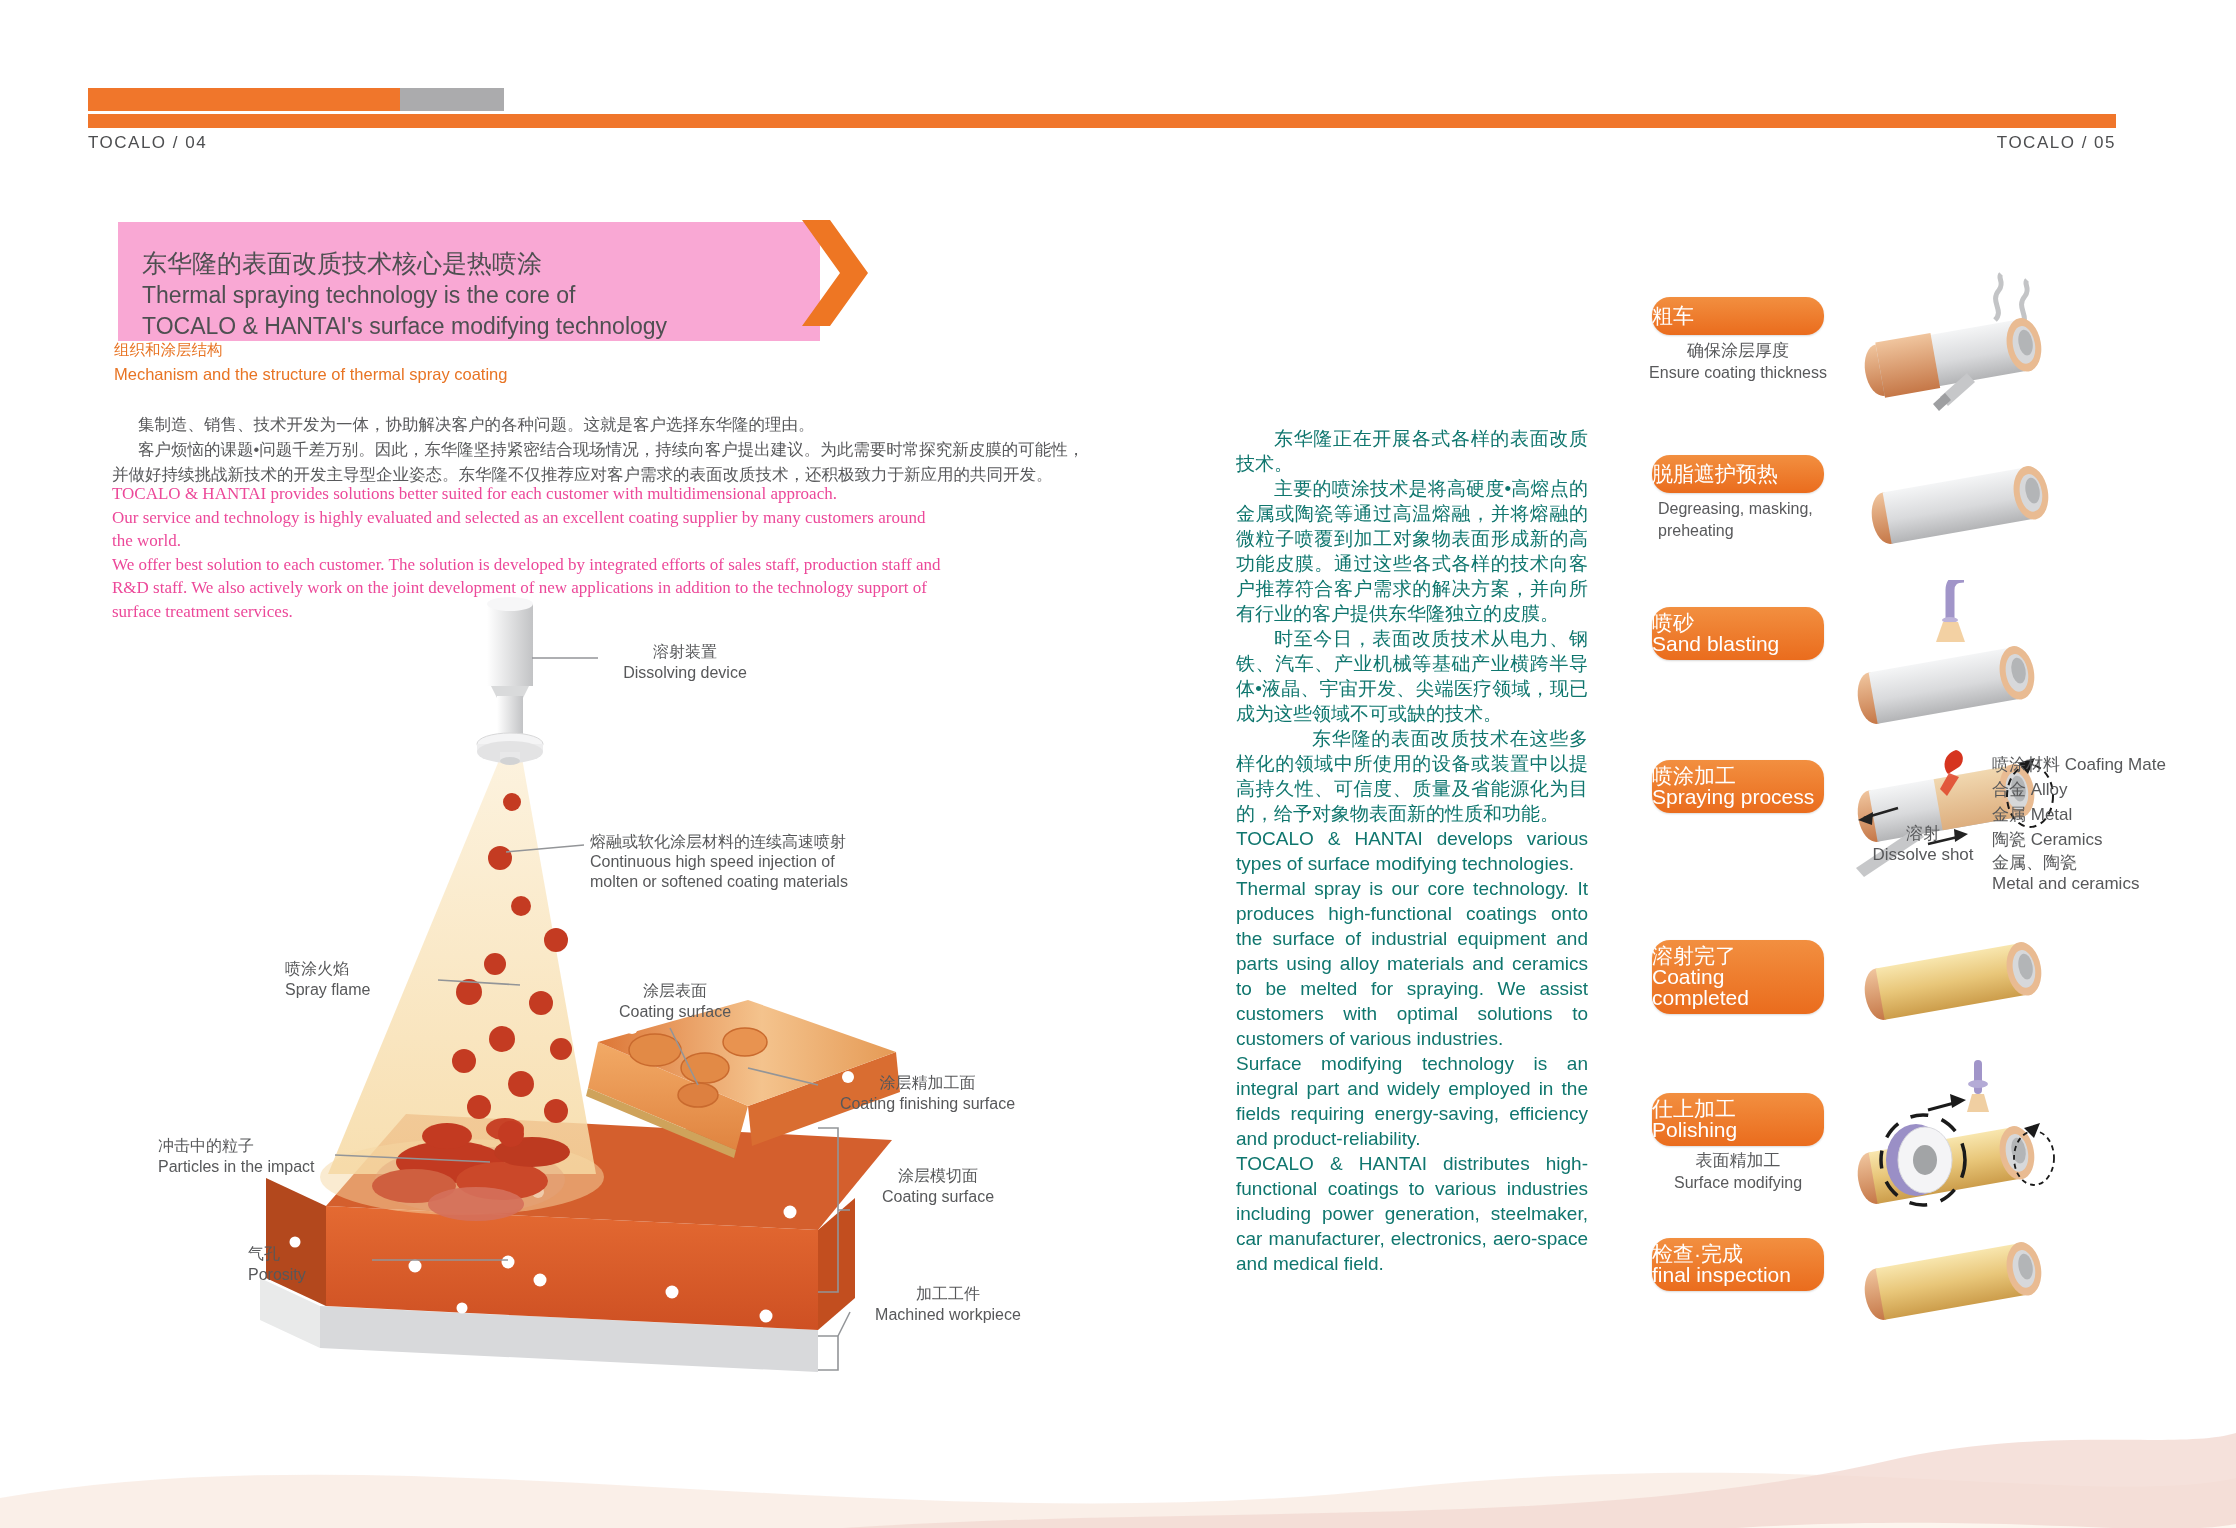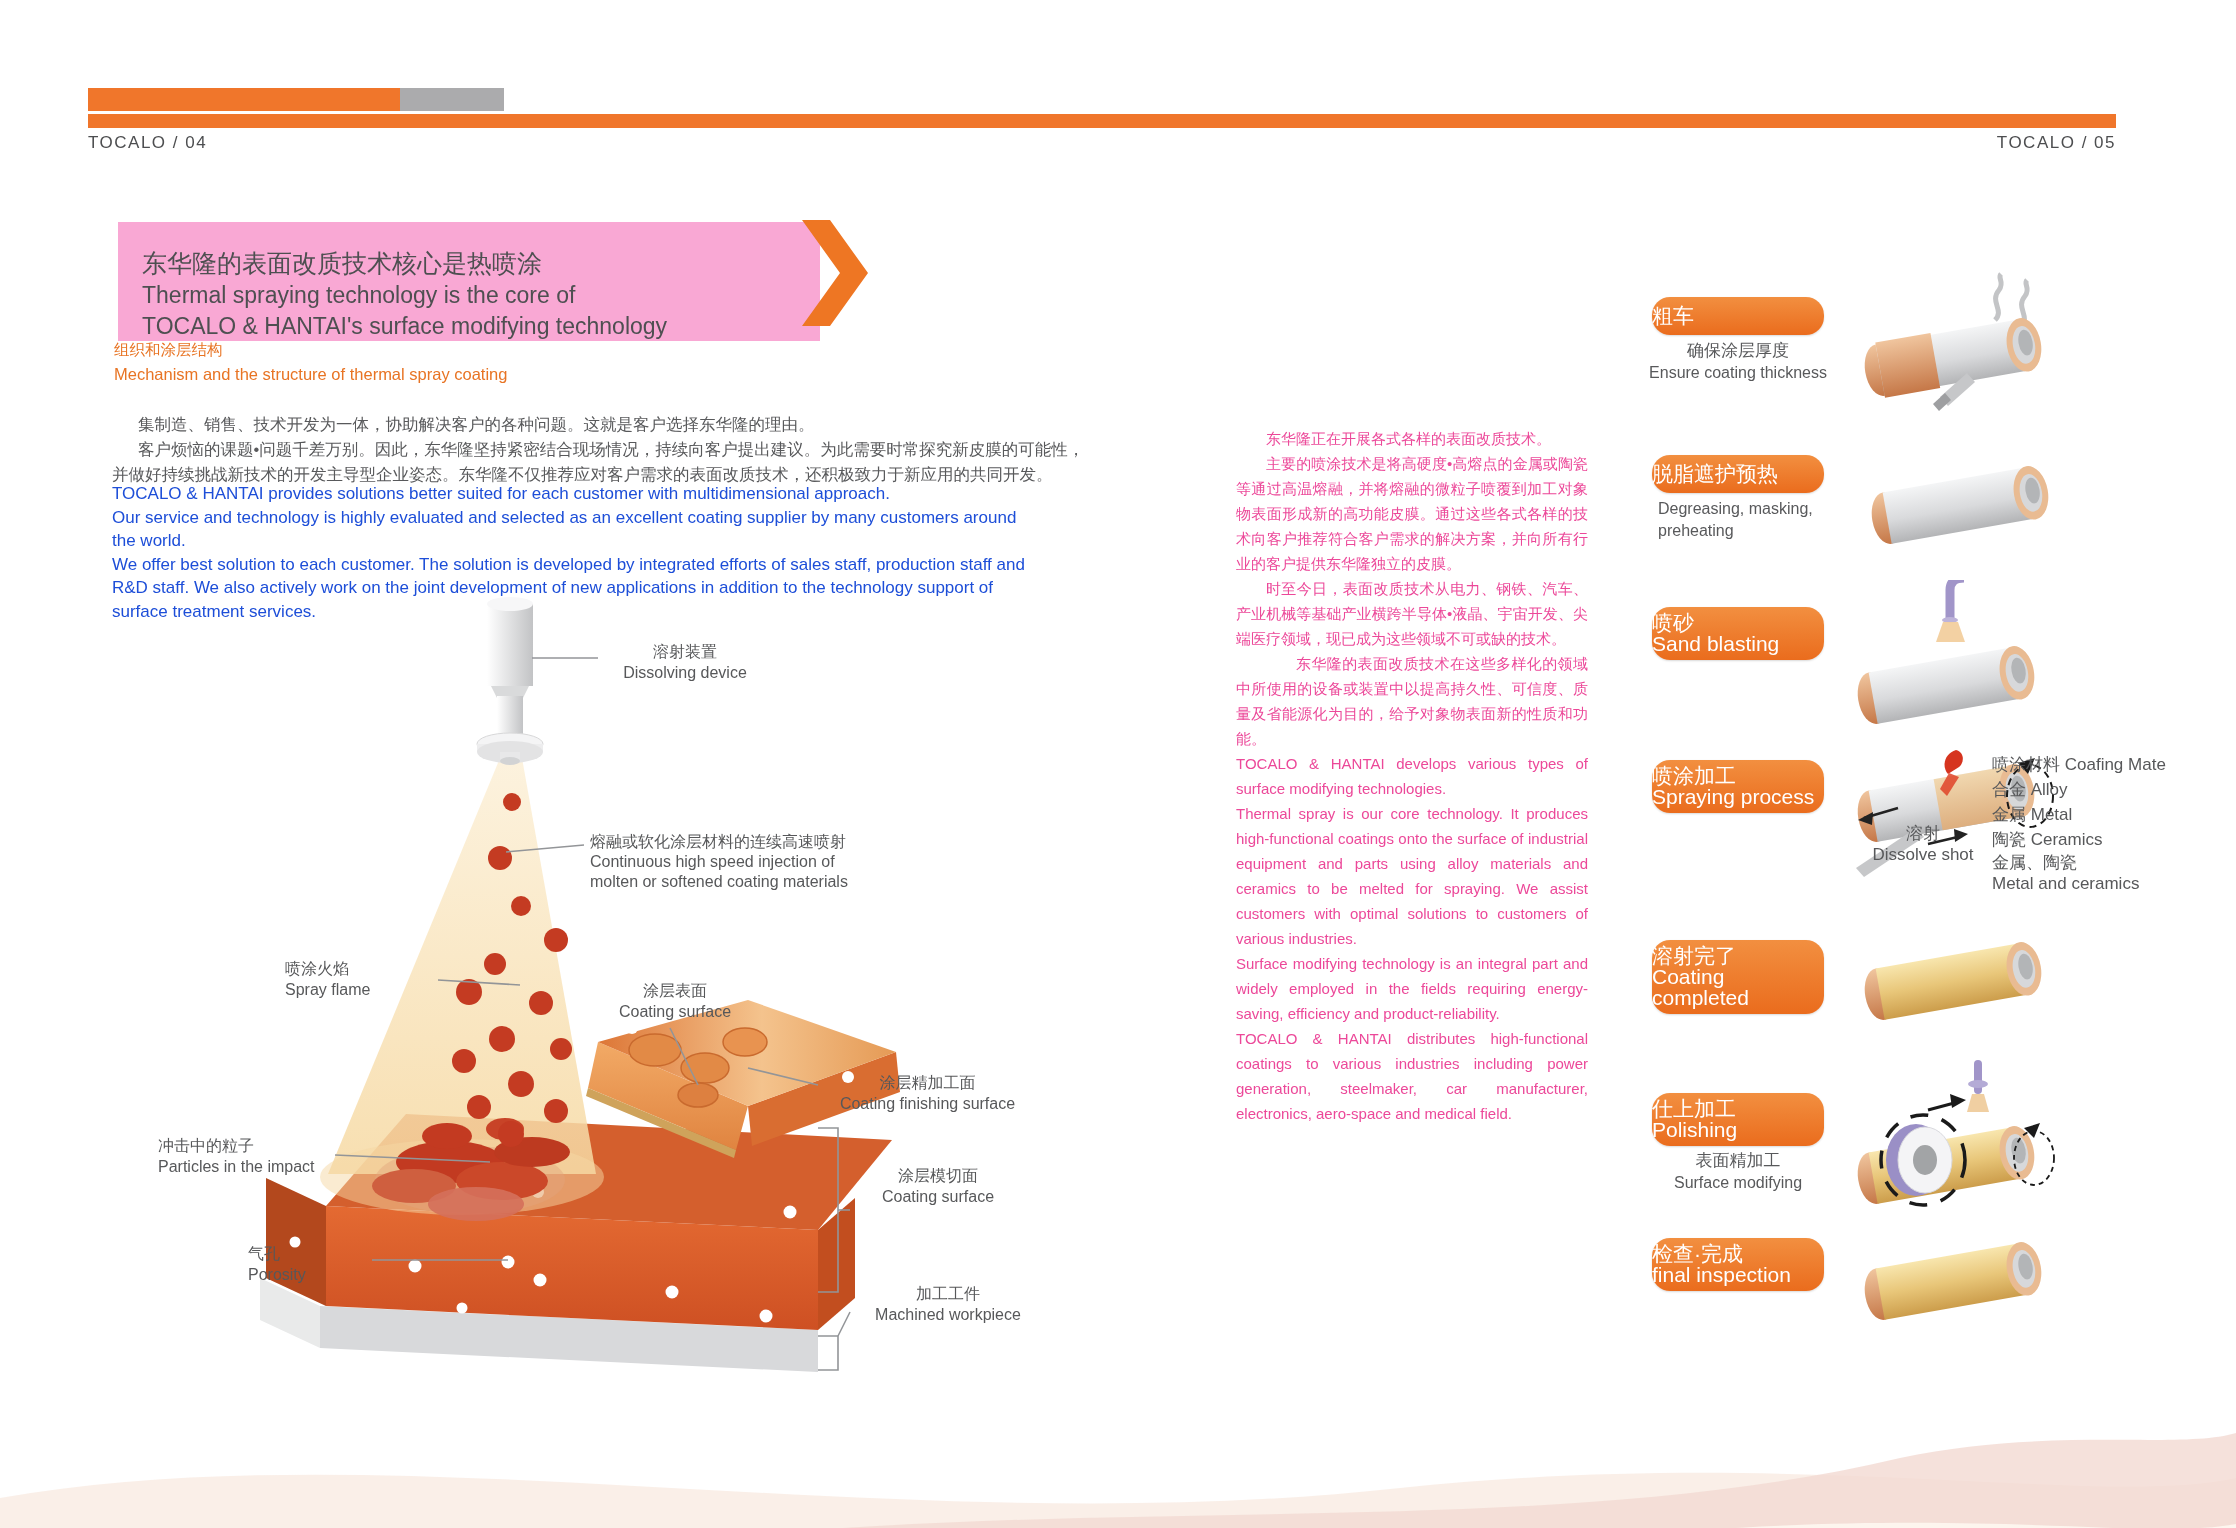--- a/index.html
+++ b/index.html
@@ -9,24 +9,24 @@
   .bar{background:#f0762b;}
   .bar-gray{background:#ababad;}
   .pagenum{font-size:17px;letter-spacing:1.5px;color:#4d4e50;}
   .banner{background:#f9a8d4;color:#4e4f51;padding:24px 0 0 24px;}
   .banner .zh{font-size:25px;line-height:34px;}
   .banner .en{font-size:23px;line-height:31px;}
   .subt-zh{color:#e87424;font-size:15.5px;line-height:20px;}
   .subt-en{color:#e87424;font-size:16.5px;line-height:22px;font-weight:500;text-align:right;}
   .zh-line{white-space:nowrap;font-size:16.5px;line-height:25px;color:#58595b;}
   .zh-ind{padding-left:26px;}
-  .en-line{white-space:nowrap;font-size:17px;line-height:23.5px;color:#1d4ed8;}
+  .en-line{white-space:nowrap;font-size:17px;line-height:23.5px;color:#ec4899;font-family:Liberation Serif, serif;}
   .lbl{font-size:16px;line-height:21px;color:#57585a;text-align:center;}
   .lbl.la{text-align:left;} .lbl.ra{text-align:left;}
-  .rp{width:352px;margin:0;font-size:15px;line-height:25px;text-align:justify;color:#ec4899;}
+  .rp{width:352px;margin:0;font-size:19px;line-height:25px;text-align:justify;color:#0f766e;}
   .ind2{text-indent:2em;} .ind4{text-indent:4em;}
   .step-btn{width:172px;background:linear-gradient(#f28f40,#ea6c1d);border-radius:18px;
             color:#ffffff;text-align:left;font-size:21px;box-shadow:0 1px 2px rgba(0,0,0,.15);}
   .step-btn.one{height:38px;line-height:38px;}
   .step-btn.two{padding:5px 0 6px 0;line-height:21px;}
   .step-sub{font-size:16px;line-height:22px;color:#58595b;text-align:center;}
   .step-sub.la{text-align:left;}
   .mat-line{font-size:17px;color:#57585a;white-space:nowrap;}
 </style>
 </head>

